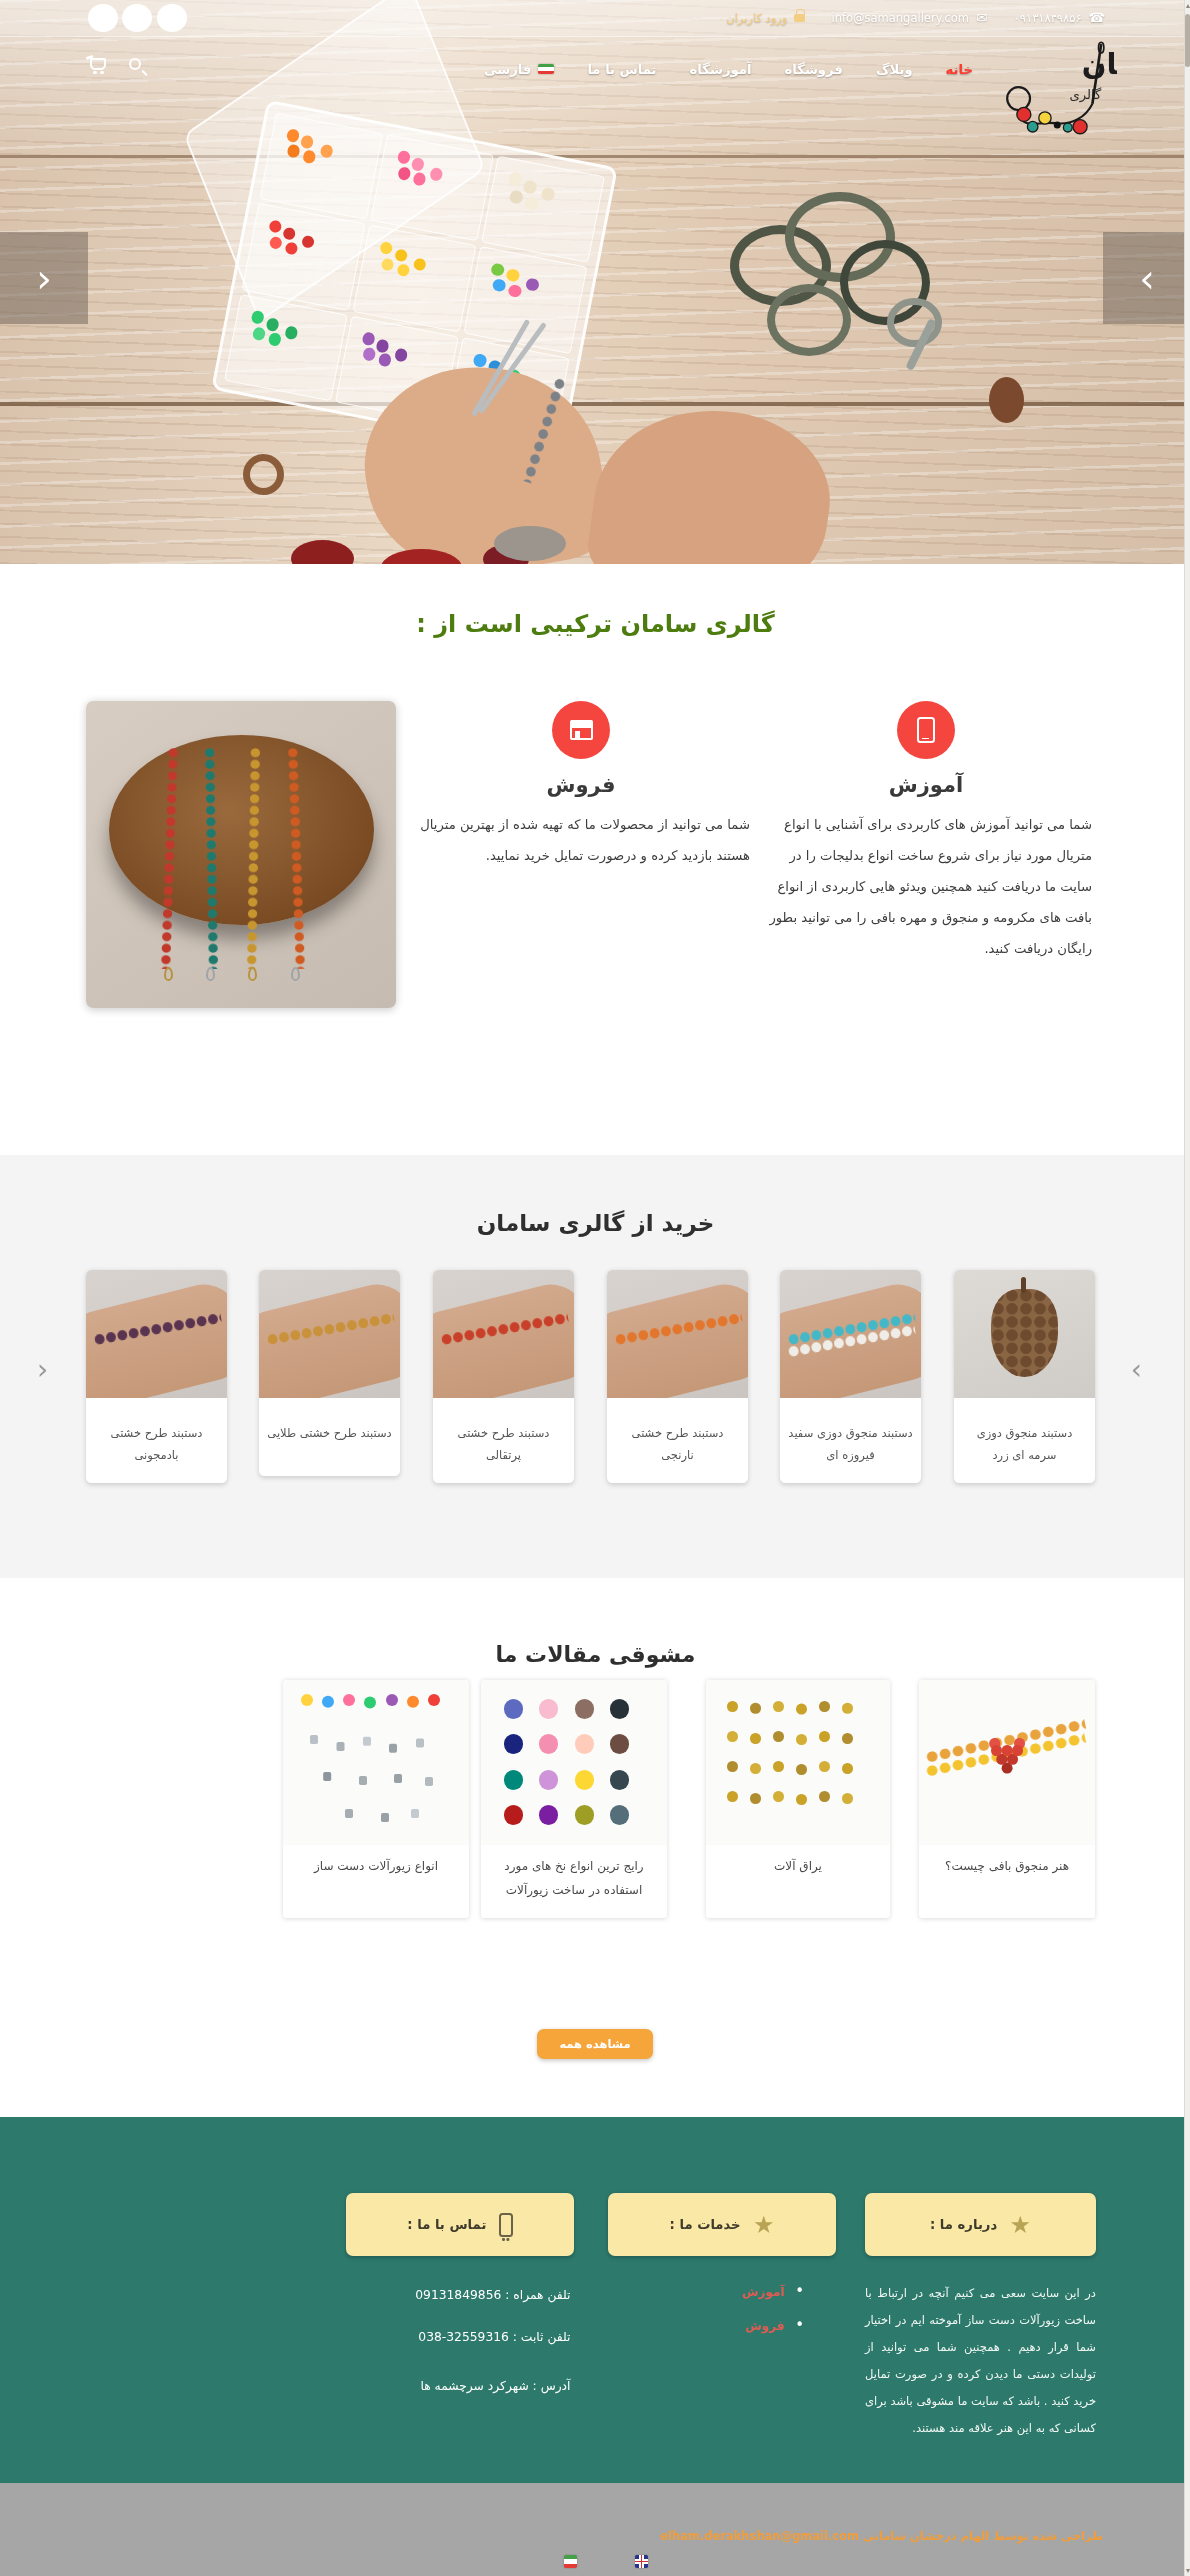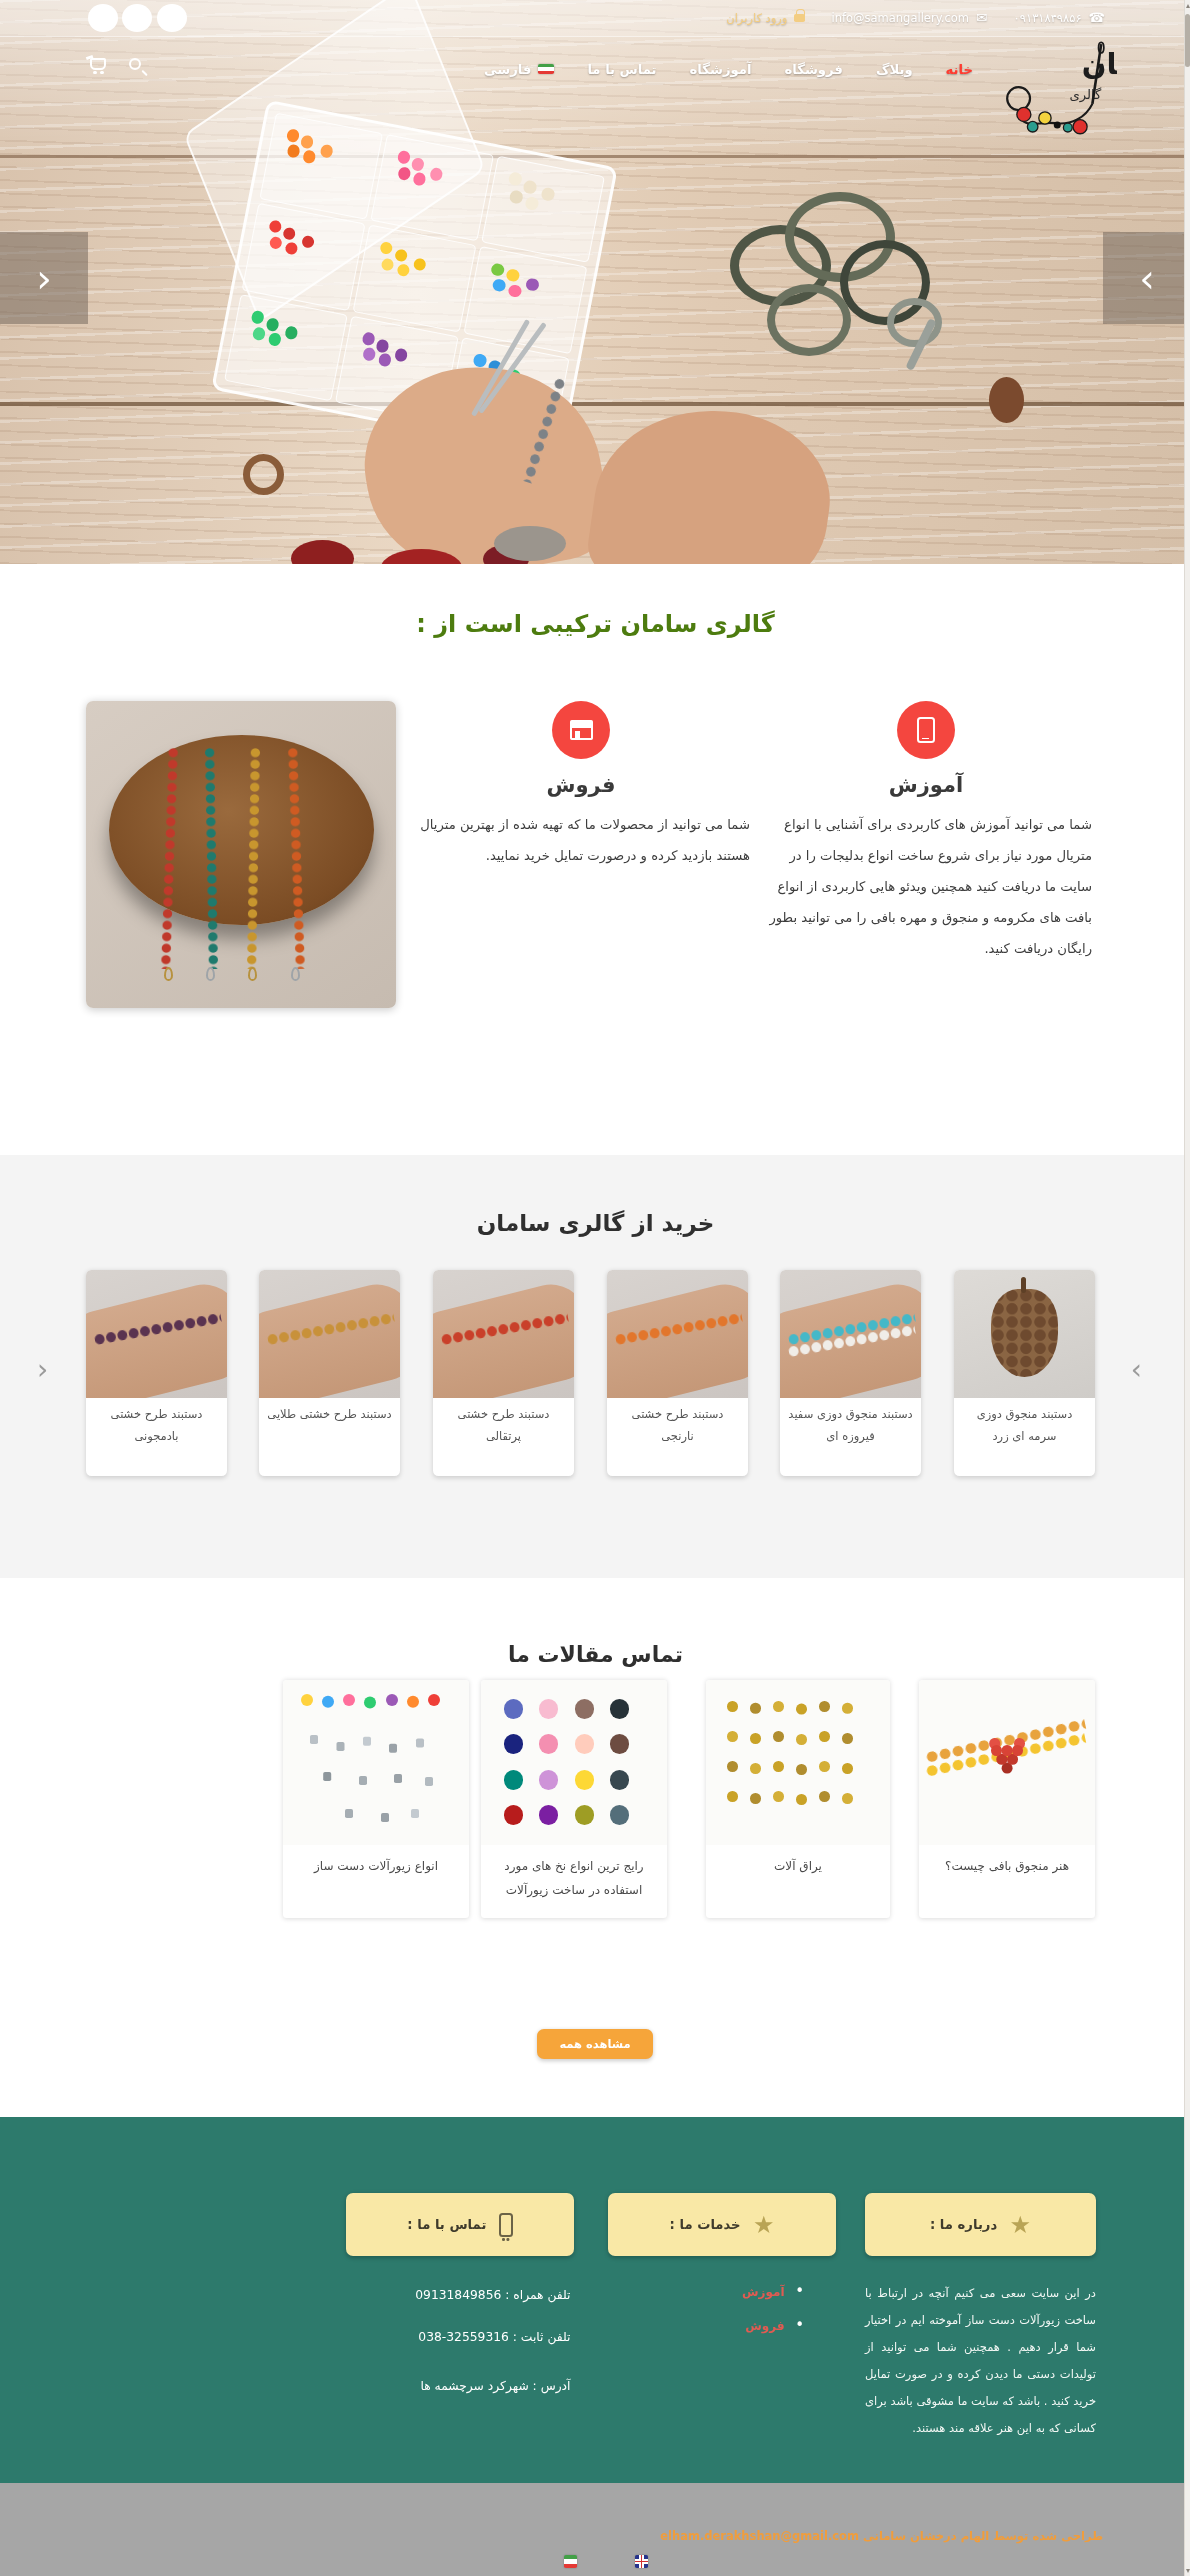--- a/index.html
+++ b/index.html
@@ -113,21 +113,21 @@
   .products h2{position:absolute;top:55px;left:0;width:100%;text-align:center;font-size:23px;font-weight:bold;color:#2f2f2f;}
   .pcard{position:absolute;top:115px;width:141px;background:#fff;border-radius:5.3px;box-shadow:0 1.8px 5.3px rgba(0,0,0,.16);overflow:hidden;}
   .p1{left:86px;} .p2{left:259px;} .p3{left:433px;} .p4{left:607px;} .p5{left:780px;} .p6{left:954px;}
   .pimg{height:128px;position:relative;background:linear-gradient(160deg,#d8d3cf,#cbc5c1);overflow:hidden;}
   .arm{position:absolute;left:-17.6px;top:26.5px;width:176px;height:97px;background:linear-gradient(#d2a98c,#c59878);border-radius:35px;transform:rotate(-14deg);}
   .beadrow{position:absolute;left:7px;top:53px;width:129px;height:11.5px;background:radial-gradient(circle 4.9px,var(--bc) 4.4px,rgba(0,0,0,0) 5.3px) 0 0/11.5px 11.5px repeat-x;transform:rotate(-10deg);}
   .beadrow2{top:65px;}
   .pimg-w{background:linear-gradient(160deg,#dedbd7,#cfccc8);}
   .cone{position:absolute;left:37px;top:19.4px;width:67px;height:88px;border-radius:48% 48% 60% 60%;background:radial-gradient(circle 6.2px,#6e4a2f 5.3px,rgba(0,0,0,0) 6.2px) 0 0/14px 13.2px,#8a6543;}
   .stem{position:absolute;left:67px;top:7px;width:5.3px;height:16px;background:#5e4026;border-radius:2.6px;}
-  .pcap{padding:6px 7px 16px;font-size:11.5px;color:#555;text-align:center;line-height:1.9;min-height:78px;}
+  .pcap{padding:25px 7px 16px;font-size:11.5px;color:#555;text-align:center;line-height:1.9;min-height:78px;}
   .pslider-arrow{position:absolute;top:201px;font-size:28px;color:#9b9b9b;cursor:pointer;line-height:1;}
   .pslider-arrow.left{left:37px;} .pslider-arrow.right{right:49px;}
 
   
   .articles{position:absolute;top:1579px;left:0;width:1191px;height:538px;background:#fff;}
   .articles h2{position:absolute;top:63px;left:0;width:100%;text-align:center;font-size:22px;font-weight:bold;color:#2f2f2f;}
   .acard{position:absolute;top:101px;background:#fff;border-radius:3.5px;box-shadow:0 0.9px 5.3px rgba(0,0,0,.14);overflow:hidden;height:238px;}
   .a1{left:86px;width:186px;} .a2{left:283px;width:186px;} .a3{left:481px;width:186px;} .a4{left:706px;width:184px;} .a5{left:919px;width:176px;}
   .aimg{height:165px;position:relative;background:#fbfbf9;overflow:hidden;}
   .acap{padding:8.8px 8.8px 0;font-size:12px;color:#4a4a4a;text-align:center;line-height:2;}
@@ -393,21 +393,21 @@
         <div class="stem"></div>
       </div>
       <div class="pcap">دستبند منجوق دوزی سرمه ای زرد</div>
     </div>
 
     <span class="pslider-arrow left">‹</span>
     <span class="pslider-arrow right">›</span>
   </div>
 
   <div class="articles">
-    <h2>تماس مقالات ما</h2>
+    <h2>مشوقی مقالات ما</h2>
 
     <div class="acard a2">
       <div class="aimg">
         <div class="charm-dots"></div>
         <div class="charm-bits"></div>
       </div>
       <div class="acap">انواع زیورآلات دست ساز</div>
     </div>
     <div class="acard a3">
       <div class="aimg">

